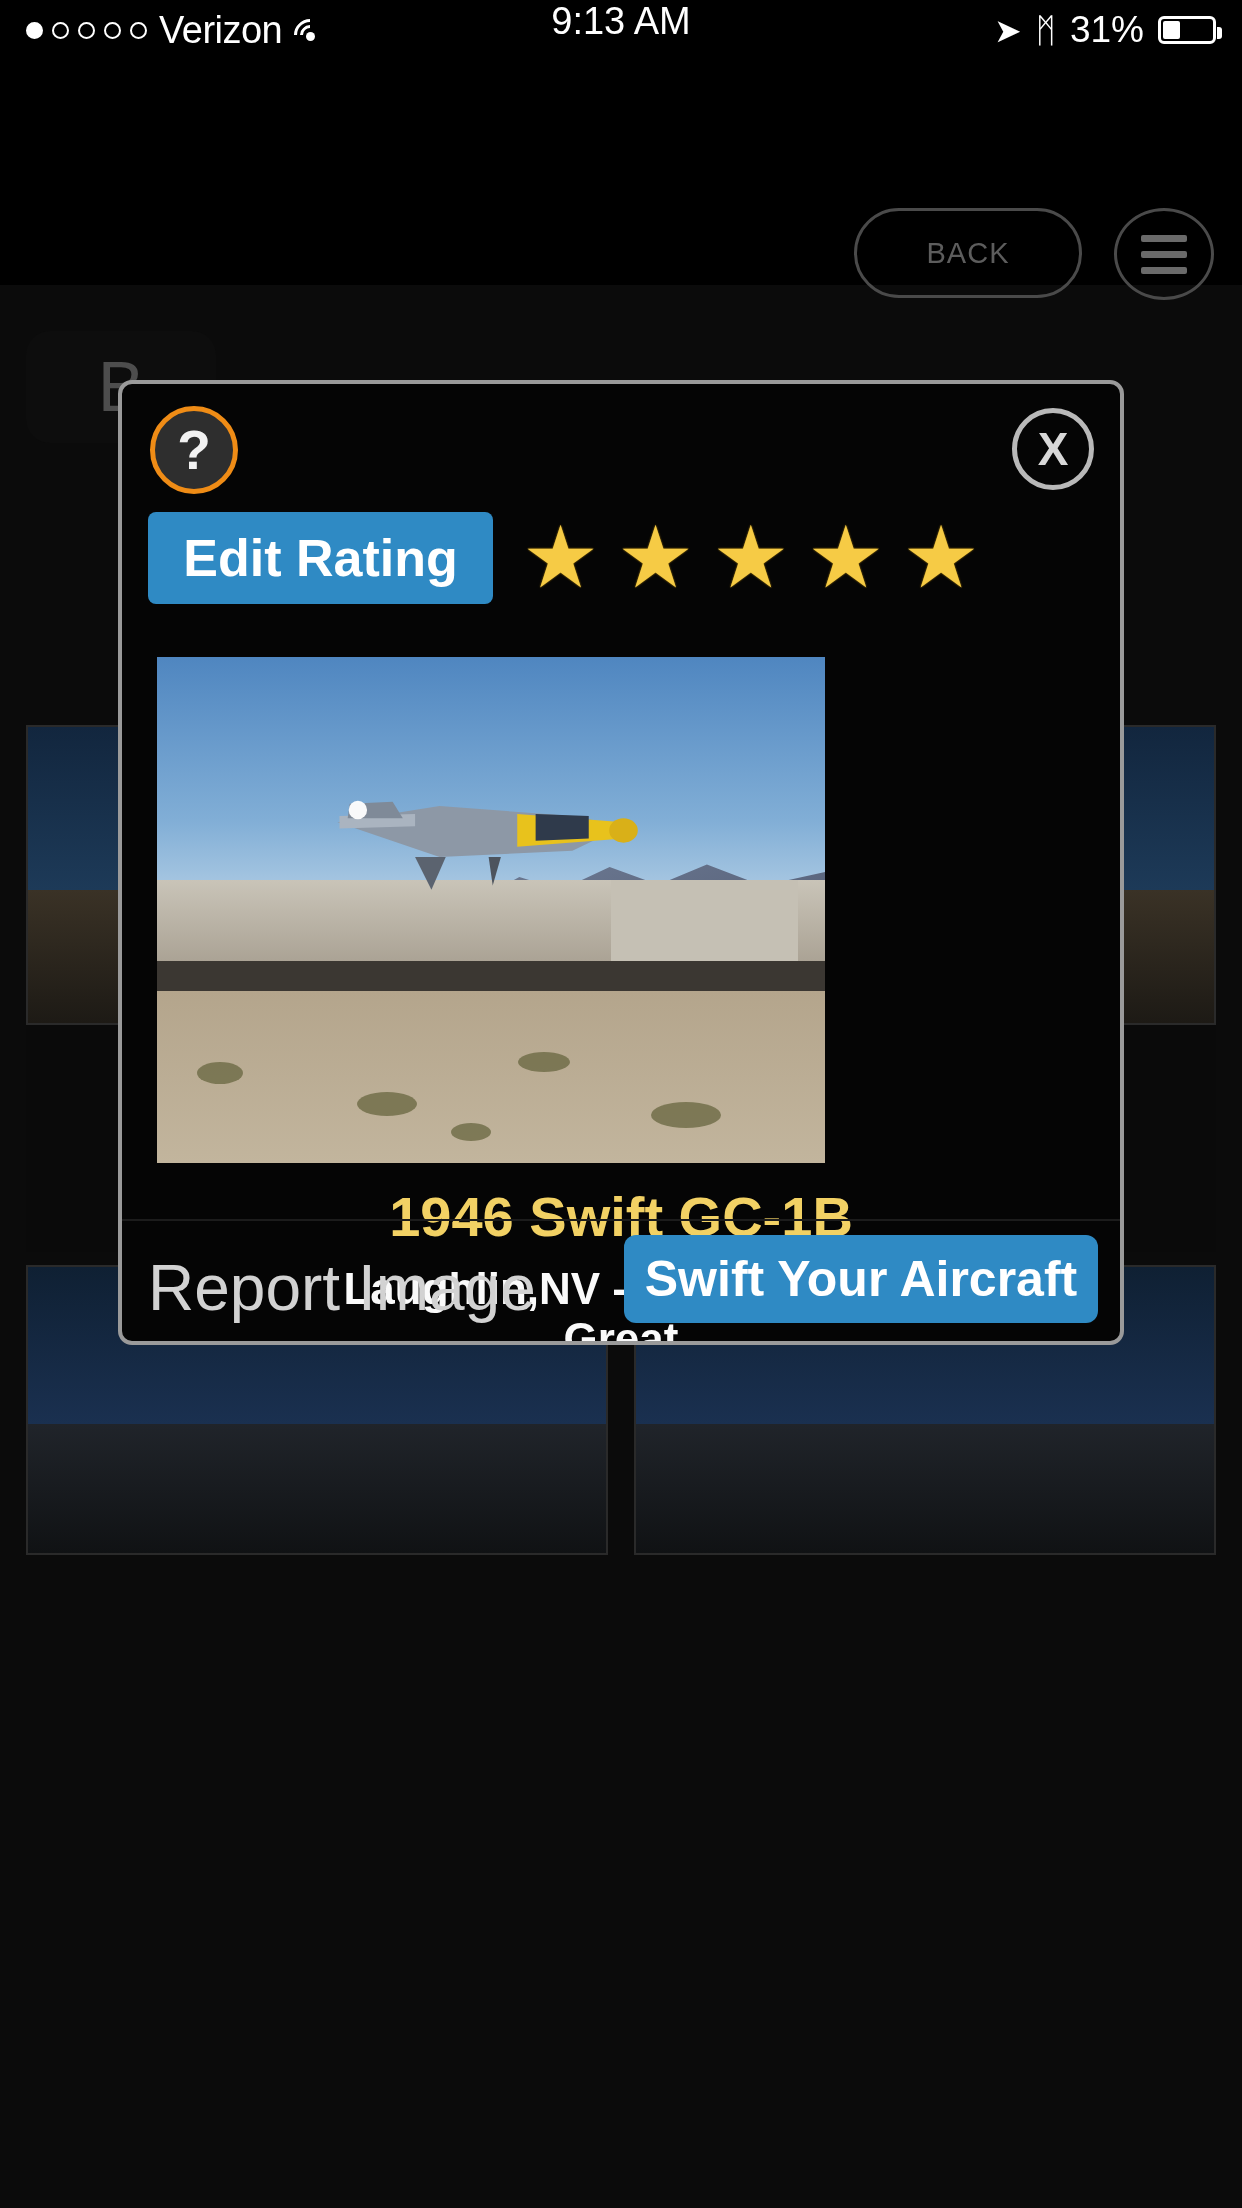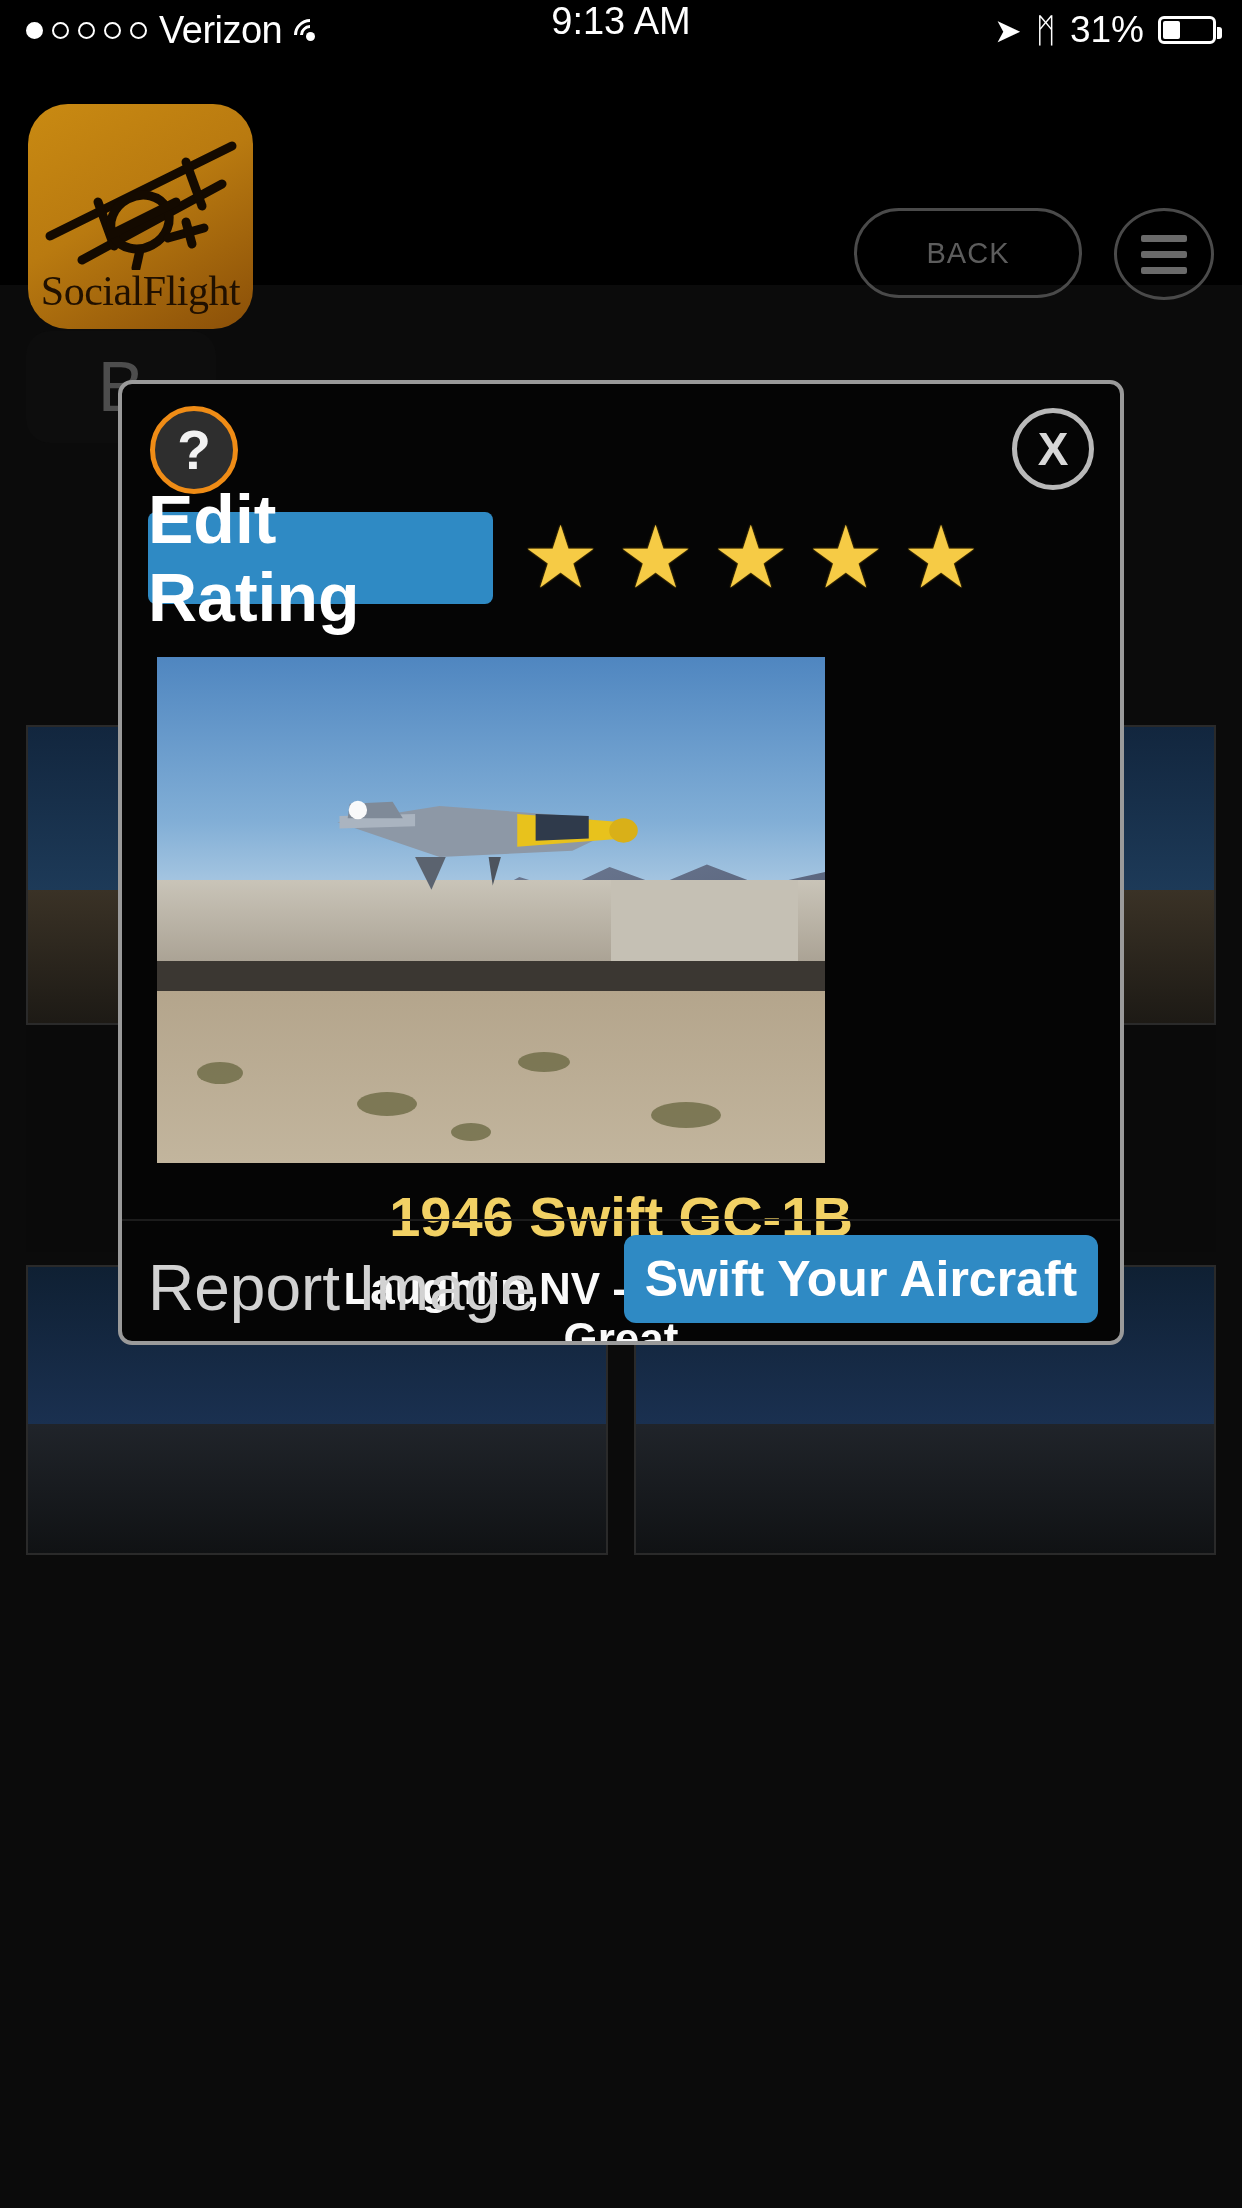--- a/index.html
+++ b/index.html
@@ -100,21 +100,21 @@
     color:#f08a13;font-size:62px;font-weight:bold;letter-spacing:-0.5px;
   }
   #closebtn{
     position:absolute;right:26px;top:24px;width:82px;height:82px;border-radius:50%;
     border:5px solid #b9b9b9;color:#d8d8d8;font-size:46px;font-weight:bold;
     display:flex;align-items:center;justify-content:center;
   }
   #ratingrow{position:relative;height:120px;}
   #editrating{
     position:absolute;left:26px;top:8px;width:345px;height:92px;border-radius:8px;
-    background:#2f8ac4;color:#fff;font-size:68px;font-weight:bold;
+    background:#2f8ac4;color:#fff;font-size:52px;font-weight:bold;
     display:flex;align-items:center;justify-content:center;
   }
   #starrow{position:absolute;left:400px;top:10px;display:flex;gap:18px;}
   #starrow .st{font-size:86px;line-height:86px;color:#f6cb45;
      text-shadow:0 0 2px #b88a10;}
   #photo{
     position:absolute;left:35px;top:273px;width:668px;height:506px;
     background:#c9c2b4;overflow:hidden;border:0;
   }
   #photo .p-sky{position:absolute;left:0;top:0;right:0;height:46%;
@@ -166,36 +166,20 @@
     <span class="loc-arrow">➤</span>
     <span class="bt">ᛗ</span>
     <span class="pct">31%</span>
     <span class="batt">
         <i></i>
       </span>
   </div>
 </div>
 
 <div id="appheader">
-  <div id="logo">
-    <svg width="210" height="160" viewBox="0 0 210 160">
-      <g stroke="#140a00" stroke-width="9" fill="none" stroke-linecap="round">
-        <path d="M14 126 L196 36"></path>
-        <path d="M46 150 L186 74"></path>
-        <path d="M62 92 L78 136"></path>
-        <path d="M150 52 L166 96"></path>
-        <ellipse cx="104" cy="112" rx="30" ry="26" transform="rotate(-28 104 112)"></ellipse>
-        <path d="M76 124 L140 92"></path>
-        <path d="M132 128 L168 118"></path>
-        <path d="M150 112 L156 134"></path>
-        <path d="M104 140 L100 158"></path>
-      </g>
-    </svg>
-    <div class="brand">SocialFlight</div>
-  </div>
   <div id="backbtn">BACK</div>
   <div id="menubtn">
     <span></span>
       <span></span>
       <span></span>
   </div>
 </div>
 
 <div id="bgpage">
   <div id="pill">B</div>

